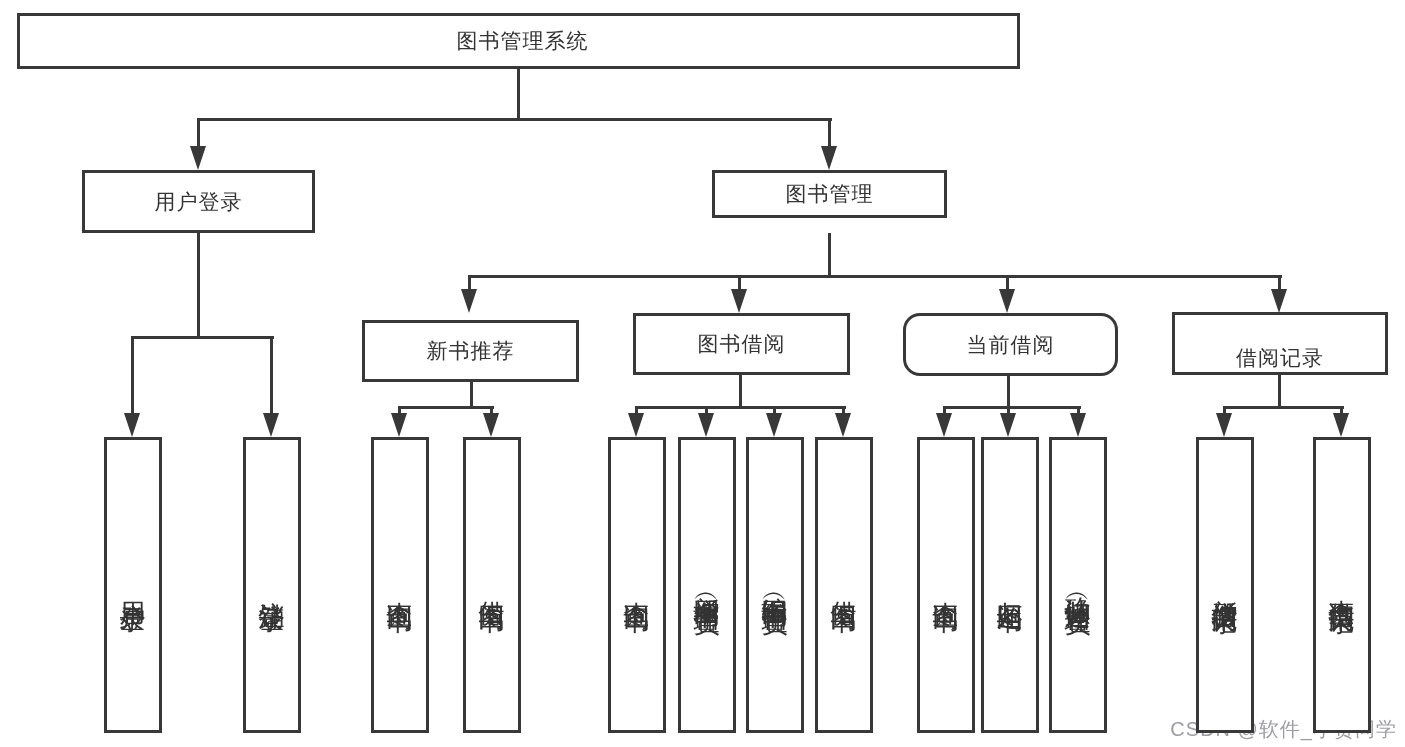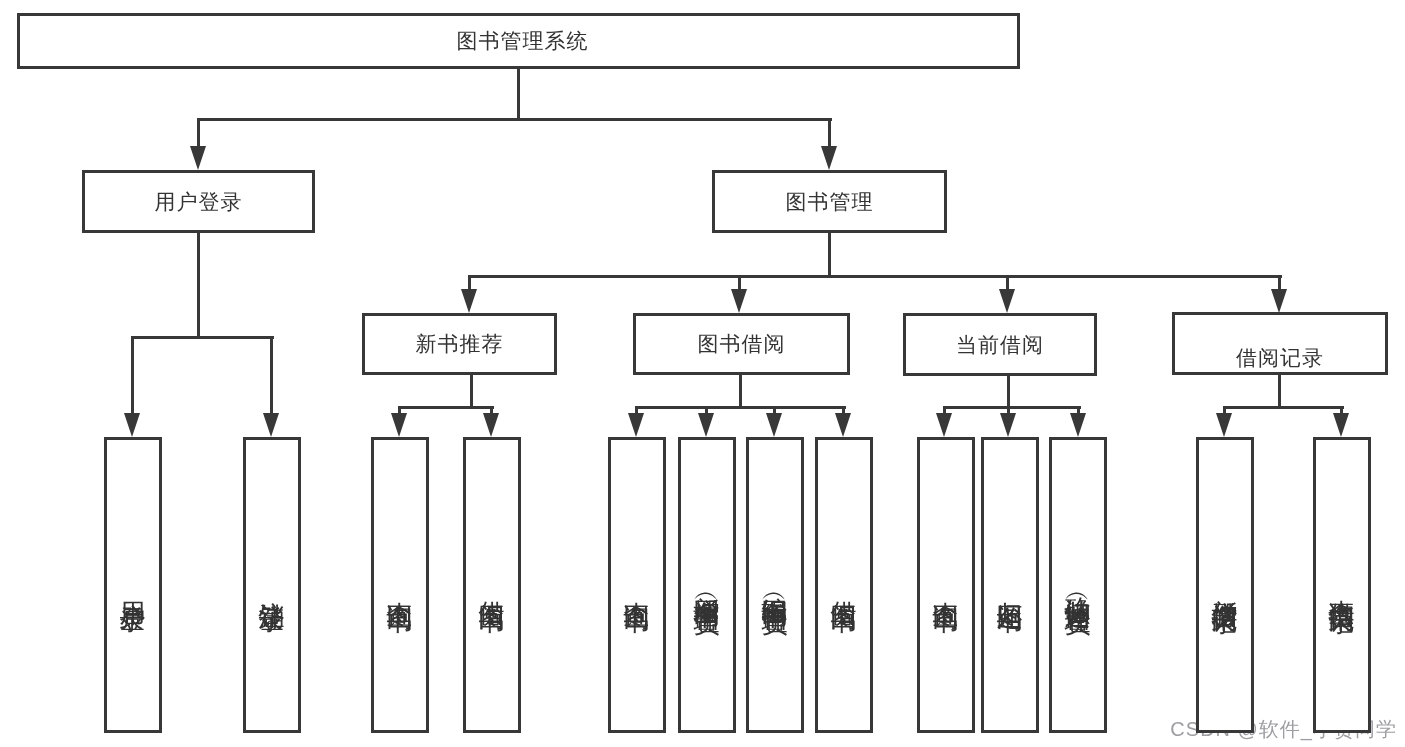--- a/index.html
+++ b/index.html
@@ -124,30 +124,30 @@
     <div class="stem" style="left: 1223px; top: 406px; height: 17px;"></div>
     <div class="arrowhead" style="left: 1216px; top: 413px;"></div>
     <div class="stem" style="left: 1340px; top: 406px; height: 17px;"></div>
     <div class="arrowhead" style="left: 1333px; top: 413px;"></div>
     <div class="node h" style="left: 17px; top: 13px; width: 1003px; height: 56px; padding-left: 8px;">
       <span>图书管理系统</span>
     </div>
     <div class="node h" style="left: 82px; top: 170px; width: 233px; height: 63px;">
       <span>用户登录</span>
     </div>
-    <div class="node h" style="left: 712px; top: 170px; width: 235px; height: 63px;">
+    <div class="node h" style="left: 712px; top: 170px; width: 235px; height: 48px;">
       <span>图书管理</span>
     </div>
-    <div class="node h" style="left: 362px; top: 313px; width: 195px; height: 62px;">
+    <div class="node h" style="left: 362px; top: 320px; width: 217px; height: 62px;">
       <span>新书推荐</span>
     </div>
     <div class="node h" style="left: 633px; top: 313px; width: 217px; height: 62px;">
       <span>图书借阅</span>
     </div>
-    <div class="node h" style="left: 903px; top: 313px; width: 194px; height: 63px;">
+    <div class="node h" style="left: 903px; top: 313px; width: 215px; height: 63px; border-radius: 17px;">
       <span>当前借阅</span>
     </div>
     <div class="node h" style="left: 1172px; top: 312px; width: 216px; height: 63px; align-items: flex-end;">
       <span>借阅记录</span>
     </div>
     <div class="node v" style="left: 104px; top: 437px; width: 58px; height: 296px;">
       <span>用户登录</span>
     </div>
     <div class="node v" style="left: 243px; top: 437px; width: 58px; height: 296px;">
       <span>注销登录</span>

